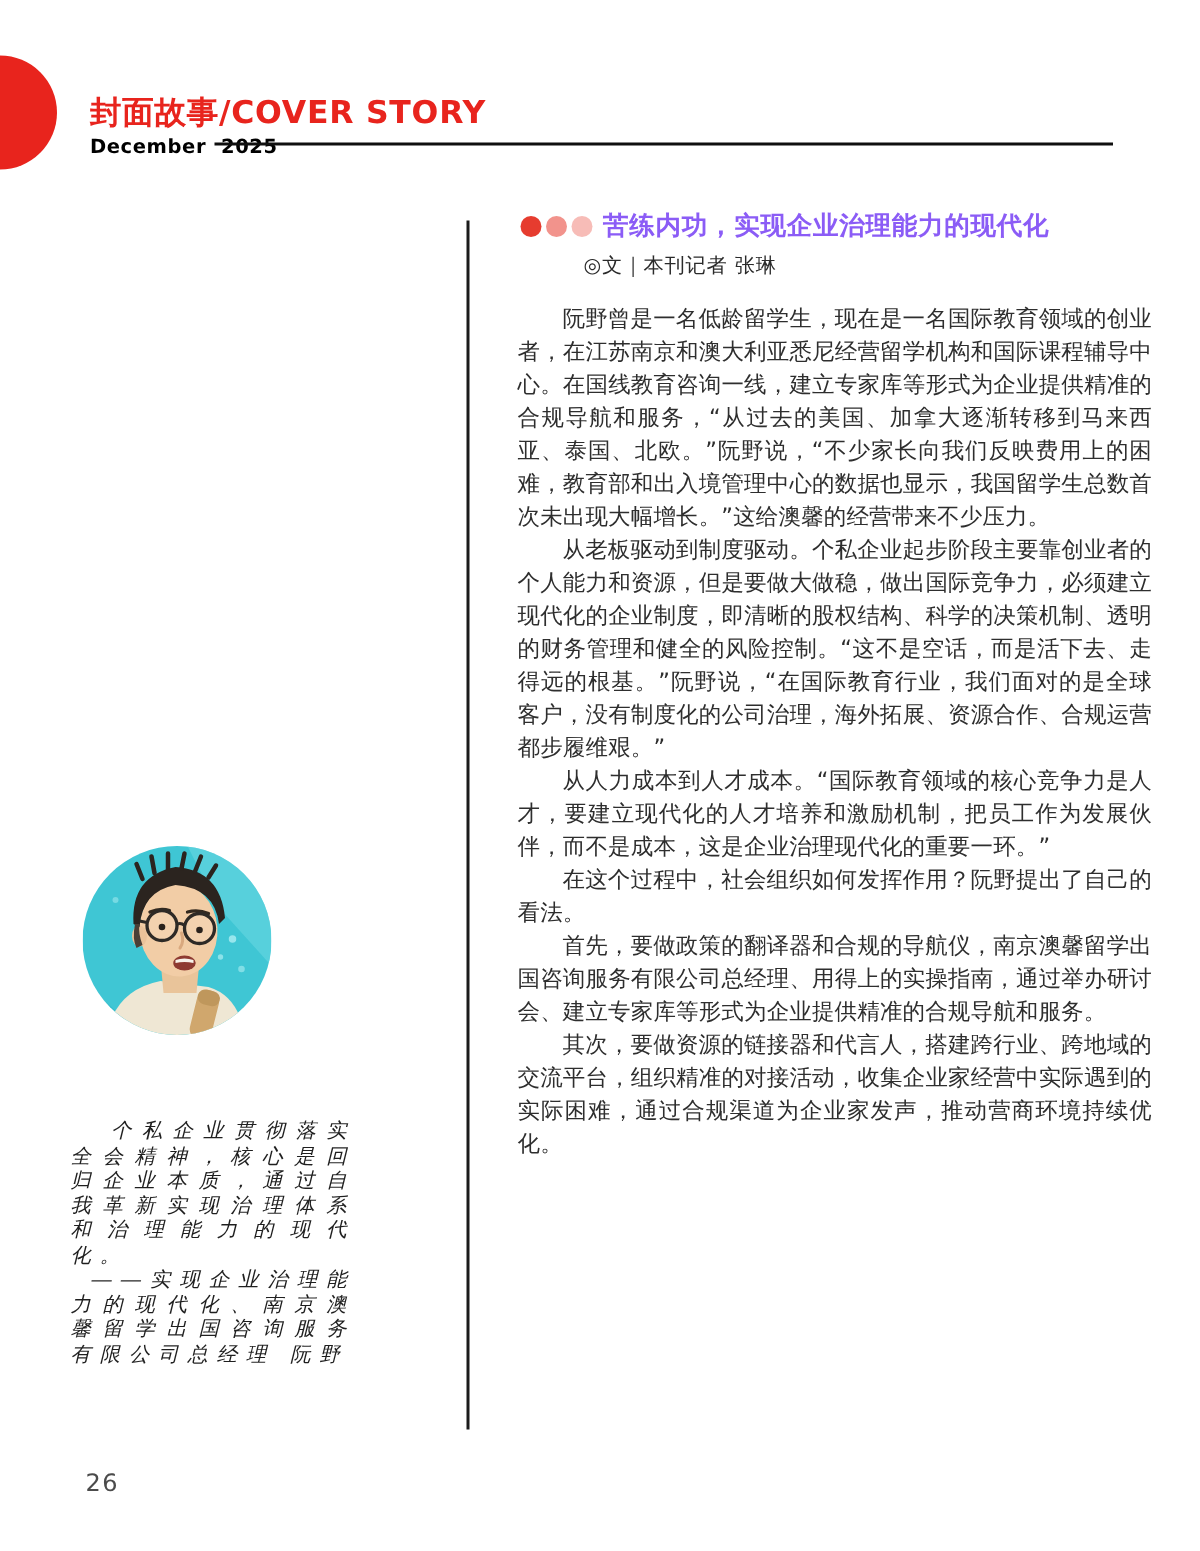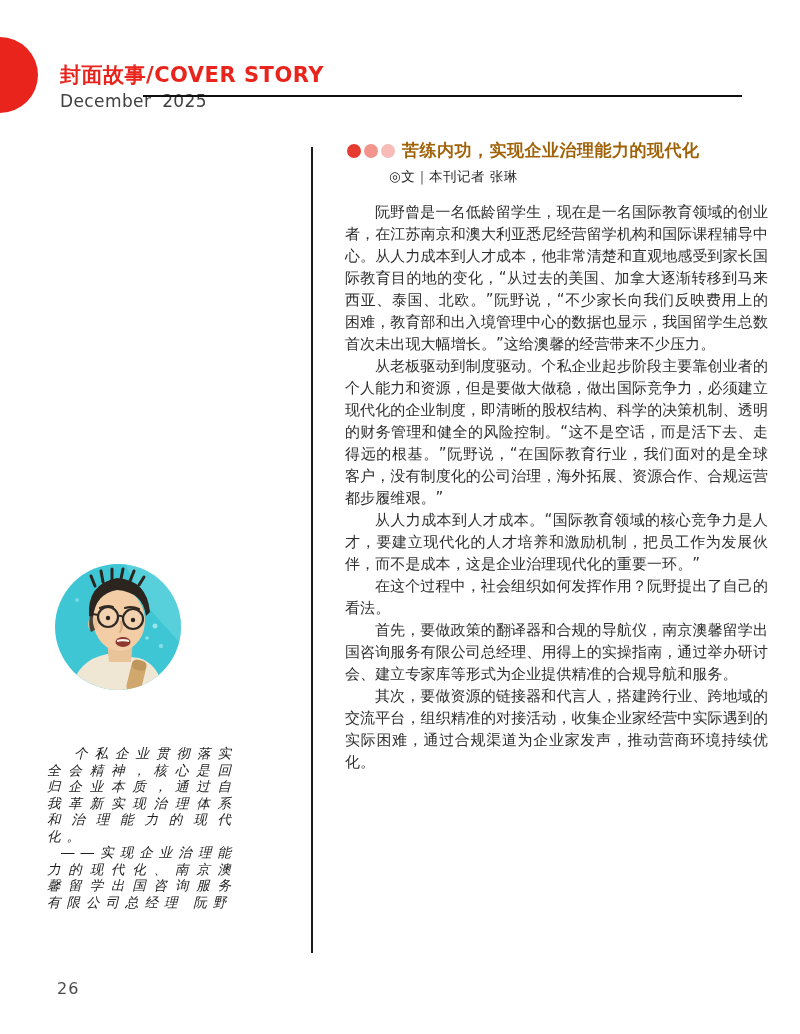--- a/index.html
+++ b/index.html
@@ -14,36 +14,36 @@
     position:absolute;left:-38px;top:37px;width:76px;height:76px;
     border-radius:50%;background:var(--accent-red,#e8241d);
   }
   
   .hdr{position:absolute;left:60px;top:62px;}
   .hdr .section-title{
     font-size:21px;font-weight:bold;color:var(--accent-red,#e8241d);
     letter-spacing:0.5px;line-height:26px;white-space:nowrap;
   }
   .hdr .issue-date{
-    font-size:17px;font-weight:normal;color:#404040;margin-top:3px;
+    font-size:13px;font-weight:bold;color:#000000;margin-top:3px;
     letter-spacing:0.4px;word-spacing:5px;
   }
   .hdr-rule{position:absolute;left:143px;top:95px;width:599px;height:2px;background:#0f0f0f;}
   
   .col-rule{position:absolute;left:311px;top:147px;width:1.5px;height:806px;background:#1b1b1b;}
   
   .main-col{position:absolute;left:345px;top:139px;width:423px;}
   .title-row{position:absolute;left:0;top:0;width:423px;display:flex;align-items:center;}
   .dots{display:flex;align-items:center;gap:3px;padding-left:2px;margin-right:7px;}
   .dot{width:14px;height:14px;border-radius:50%;}
   .dot.d1{background:var(--dot-1,#e63c2f);}
   .dot.d2{background:var(--dot-2,#f2938c);}
   .dot.d3{background:var(--dot-3,#f7bcb7);}
   .article-title{
-    font-size:17px;font-weight:bold;color:#a16207;letter-spacing:0.5px;white-space:nowrap;
+    font-size:17px;font-weight:bold;color:#8b5cf6;letter-spacing:0.5px;white-space:nowrap;
   }
   .byline{position:absolute;left:44px;top:29px;font-size:13.5px;color:#2a2a2a;letter-spacing:0.5px;}
   .article-body{position:absolute;left:0;top:62px;width:423px;}
   .article-body p{
     margin:0;font-size:15px;line-height:22px;color:#2e2e2e;
     text-align:justify;text-indent:2em;letter-spacing:0.1px;
   }
   
   .portrait{
     position:absolute;left:55px;top:564px;width:126px;height:126px;border-radius:50%;overflow:hidden;
@@ -81,21 +81,21 @@
     <div class="title-row">
       <span class="dots">
         <span class="dot d1"></span>
         <span class="dot d2"></span>
         <span class="dot d3"></span>
       </span>
       <span class="article-title">苦练内功，实现企业治理能力的现代化</span>
     </div>
     <div class="byline">◎文｜本刊记者 张琳</div>
     <div class="article-body">
-      <p>阮野曾是一名低龄留学生，现在是一名国际教育领域的创业者，在江苏南京和澳大利亚悉尼经营留学机构和国际课程辅导中心。从人力成本到人才成本，他非常清楚和直观地感受到家长国际教育目的地的变化，“从过去的美国、加拿大逐渐转移到马来西亚、泰国、北欧。”阮野说，“不少家长向我们反映费用上的困难，教育部和出入境管理中心的数据也显示，我国留学生总数首次未出现大幅增长。”这给澳馨的经营带来不少压力。</p>
+      <p>阮野曾是一名低龄留学生，现在是一名国际教育领域的创业者，在江苏南京和澳大利亚悉尼经营留学机构和国际课程辅导中心。在国线教育咨询一线，建立专家库等形式为企业提供精准的合规导航和服务，“从过去的美国、加拿大逐渐转移到马来西亚、泰国、北欧。”阮野说，“不少家长向我们反映费用上的困难，教育部和出入境管理中心的数据也显示，我国留学生总数首次未出现大幅增长。”这给澳馨的经营带来不少压力。</p>
       <p>从老板驱动到制度驱动。个私企业起步阶段主要靠创业者的个人能力和资源，但是要做大做稳，做出国际竞争力，必须建立现代化的企业制度，即清晰的股权结构、科学的决策机制、透明的财务管理和健全的风险控制。“这不是空话，而是活下去、走得远的根基。”阮野说，“在国际教育行业，我们面对的是全球客户，没有制度化的公司治理，海外拓展、资源合作、合规运营都步履维艰。”</p>
       <p>从人力成本到人才成本。“国际教育领域的核心竞争力是人才，要建立现代化的人才培养和激励机制，把员工作为发展伙伴，而不是成本，这是企业治理现代化的重要一环。”</p>
       <p>在这个过程中，社会组织如何发挥作用？阮野提出了自己的看法。</p>
       <p>首先，要做政策的翻译器和合规的导航仪，南京澳馨留学出国咨询服务有限公司总经理、用得上的实操指南，通过举办研讨会、建立专家库等形式为企业提供精准的合规导航和服务。</p>
       <p>其次，要做资源的链接器和代言人，搭建跨行业、跨地域的交流平台，组织精准的对接活动，收集企业家经营中实际遇到的实际困难，通过合规渠道为企业家发声，推动营商环境持续优化。</p>
     </div>
   </div>
 
   <div class="portrait">
     <svg width="126" height="126" viewBox="0 0 126 126">

